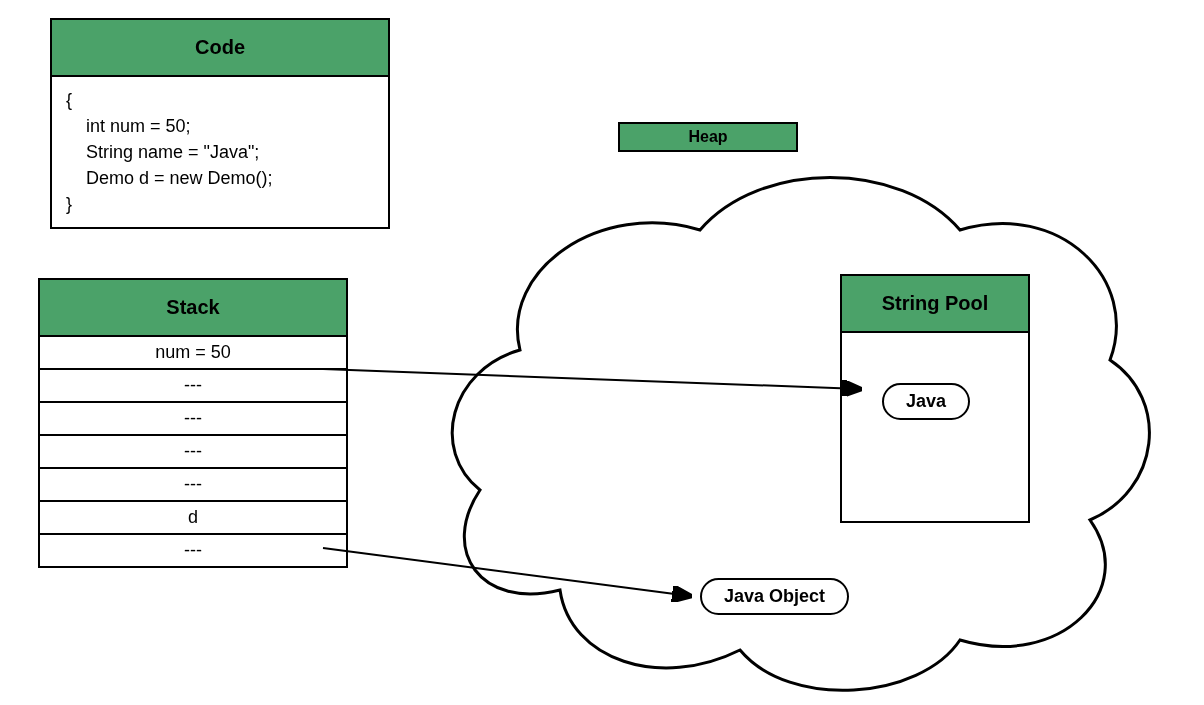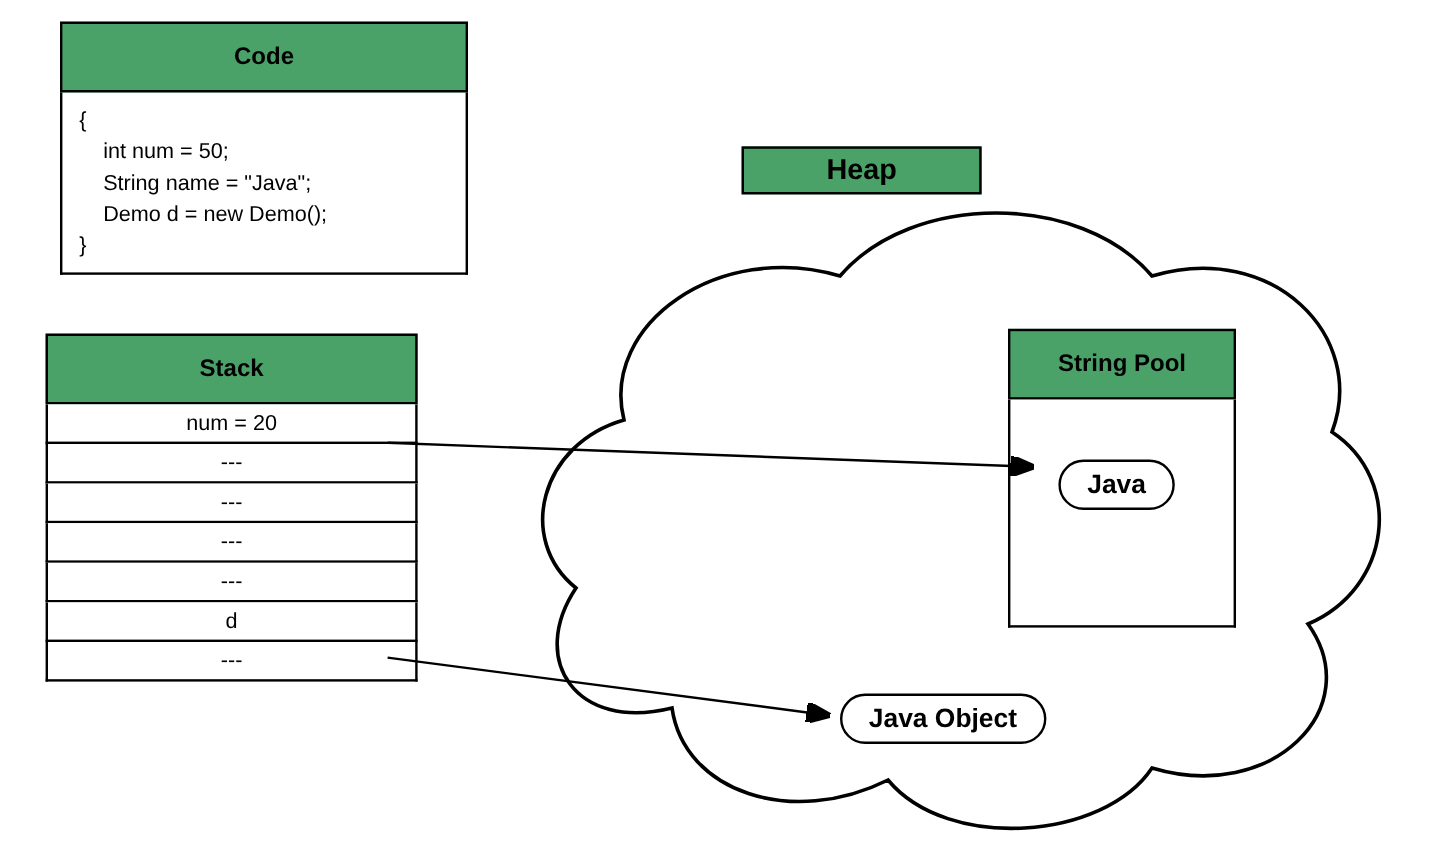--- a/index.html
+++ b/index.html
@@ -43,26 +43,26 @@
       border-top: none;
       text-align: center;
       font-size: 18px;
       padding: 5px 0;
       background: white;
     }
     .heap-label {
       position: absolute;
       left: 618px;
       top: 122px;
-      width: 200px;
+      width: 180px;
       background: #4ba269;
       border: 2px solid black;
       text-align: center;
       font-weight: bold;
-      font-size: 24px;
+      font-size: 16px;
       padding: 4px 16px;
     }
     .cloud {
       position: absolute;
       left: 420px;
       top: 150px;
       width: 740px;
       height: 550px;
     }
     .string-pool-box {
@@ -76,21 +76,21 @@
       border-top: none;
       height: 190px;
       position: relative;
       background: white;
     }
     .pill {
       position: absolute;
       border: 2px solid black;
       border-radius: 999px;
       background: white;
-      font-size: 22px;
+      font-size: 18px;
       font-weight: bold;
       padding: 6px 22px;
       text-align: center;
     }
     .java-pill {
       left: 40px;
       top: 50px;
     }
     .demo-pill {
       left: 700px;
@@ -110,21 +110,21 @@
   <div class="box-header">Code</div>
   <div class="code-body">{
     int num = 50;
     String name = "Java";
     Demo d = new Demo();
 }</div>
 </div>
 
 <div class="stack-box">
   <div class="box-header">Stack</div>
-  <div class="stack-row">num = 20</div>
+  <div class="stack-row">num = 50</div>
   <div class="stack-row">---</div>
   <div class="stack-row">---</div>
   <div class="stack-row">---</div>
   <div class="stack-row">---</div>
   <div class="stack-row">d</div>
   <div class="stack-row">---</div>
 </div>
 
 <div class="heap-label">Heap</div>
 

